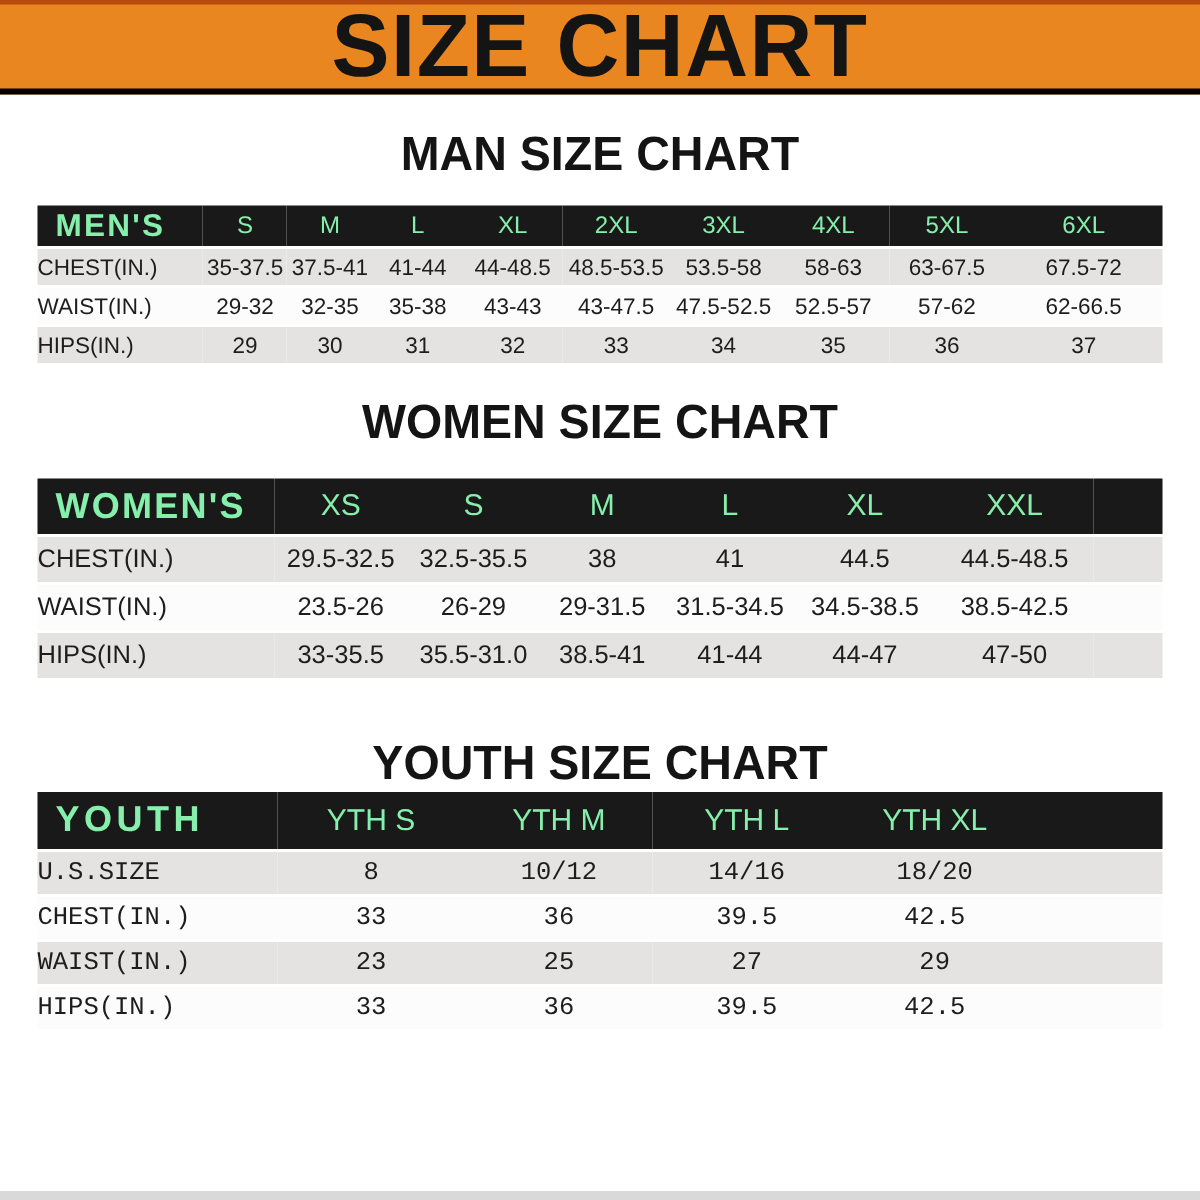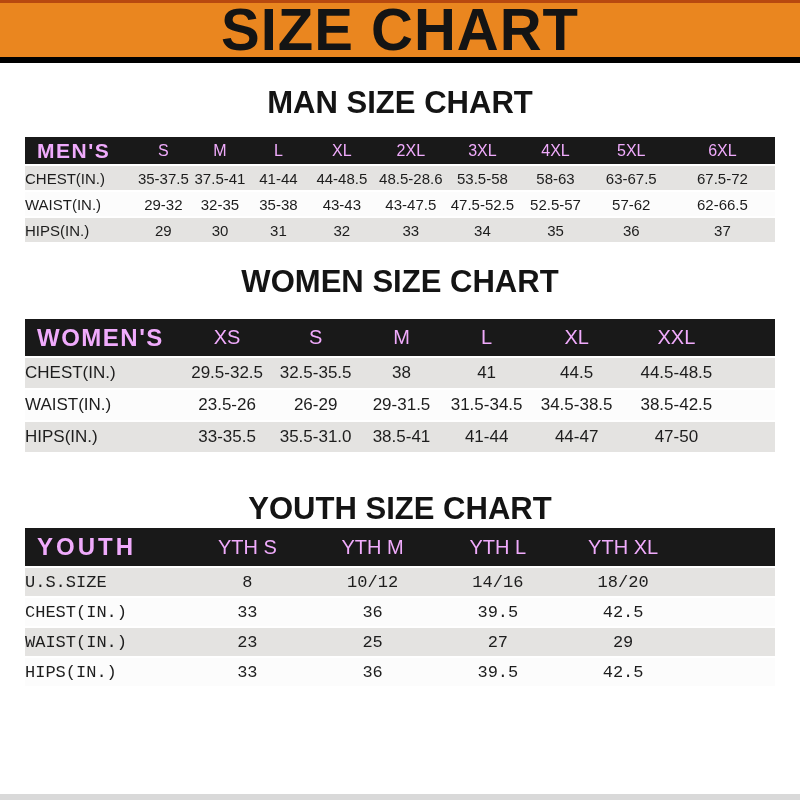--- a/index.html
+++ b/index.html
@@ -10,21 +10,21 @@
     font-family: "Liberation Sans", sans-serif;
     overflow: hidden;
     position: relative;
   }
 
   
   .banner {
     height: 63px;
     background: var(--banner-bg, #EA861F);
     border-top: 3px solid var(--banner-top-line, #B8490F);
-    border-bottom: 6px solid #000000;
+    border-bottom: 4px solid #000000;
     display: flex; align-items: center; justify-content: center;
   }
   .banner-title {
     margin: 0;
     font-size: 58px;
     font-weight: bold;
     letter-spacing: 1px;
     color: #141414;
     line-height: 1;
     transform: scaleY(1.02);
@@ -52,21 +52,21 @@
     border-collapse: separate;
     border-spacing: 0 2px;
     table-layout: fixed;
   }
   .sec-men   .size-table { margin-top: 15px; }
   .sec-women .size-table { margin-top: 18px; }
   .sec-youth .size-table { }
 
   .size-table th {
     background: var(--header-bg, #191919);
-    color: #f0abfc;
+    color: #86efac;
     font-weight: normal;
     text-align: center;
     padding: 0;
   }
   .size-table th.label-col {
     text-align: left;
     padding-left: 12px;
     font-weight: bold;
     letter-spacing: 1.5px;
   }
@@ -152,21 +152,21 @@
             <th>6XL</th>
           </tr>
         </thead>
         <tbody>
           <tr>
             <td class="label-col">CHEST(IN.)</td>
             <td>35-37.5</td>
             <td>37.5-41</td>
             <td>41-44</td>
             <td>44-48.5</td>
-            <td>48.5-28.6</td>
+            <td>48.5-53.5</td>
             <td>53.5-58</td>
             <td>58-63</td>
             <td>63-67.5</td>
             <td>67.5-72</td>
           </tr>
           <tr>
             <td class="label-col">WAIST(IN.)</td>
             <td>29-32</td>
             <td>32-35</td>
             <td>35-38</td>

